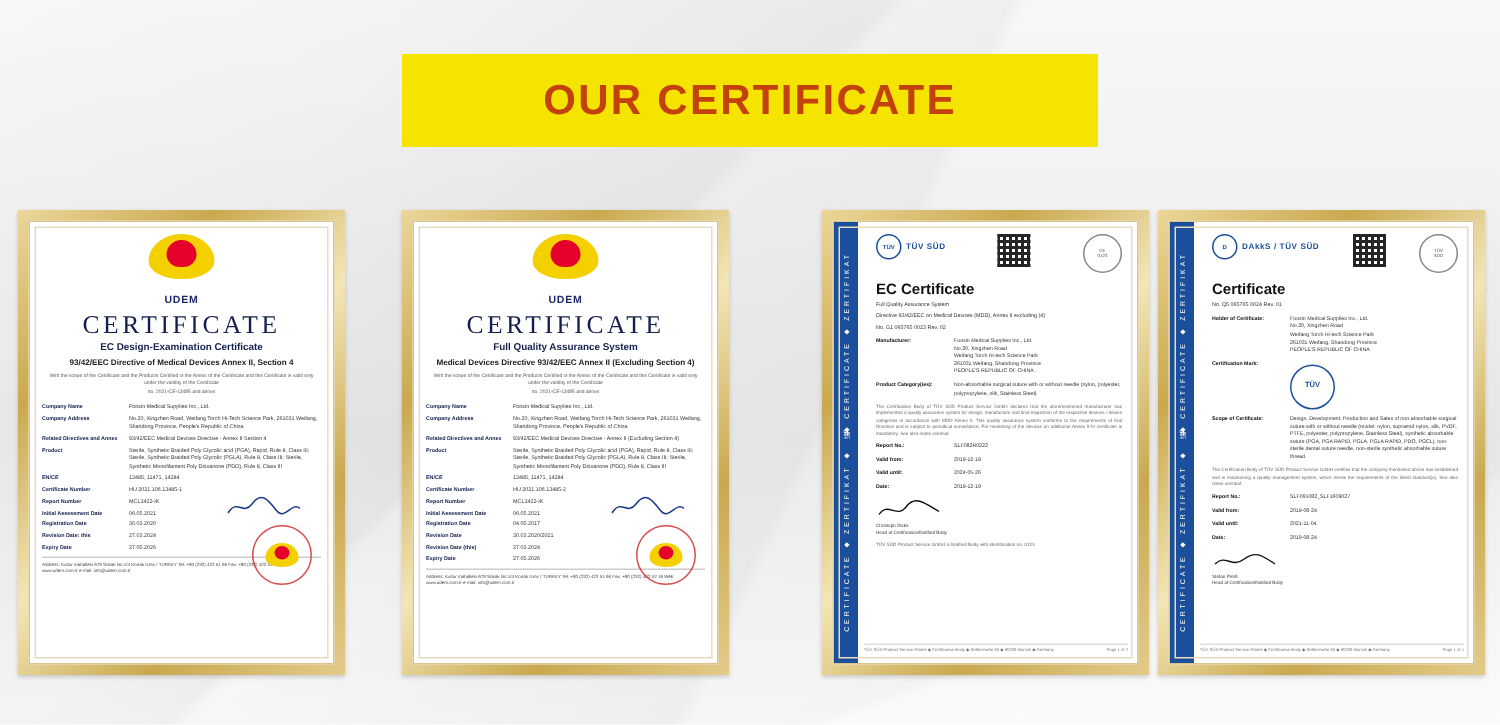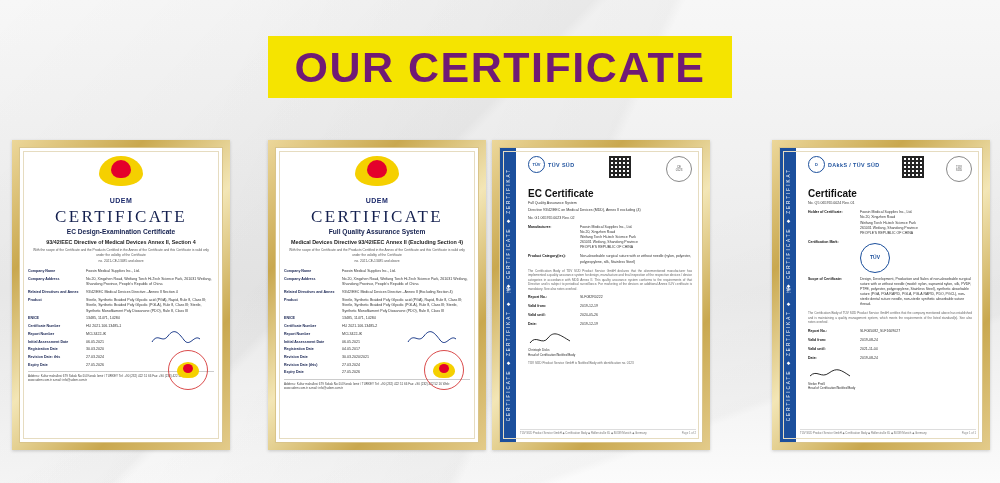--- a/index.html
+++ b/index.html
@@ -24,22 +24,22 @@
 
   
   .banner {
     position: absolute;
     left: 268px; top: 36px;
     width: 464px; height: 62px;
     background: #f5e400;
     display: flex; align-items: center; justify-content: center;
   }
   .banner-text {
-    color: #701a75;
-    font-size: 43px;
+    color: #c2410c;
+    font-size: 28px;
     font-weight: bold;
     letter-spacing: 1.5px;
     font-family: "Liberation Sans", sans-serif;
   }
 
   
   .cert {
     position: absolute;
     top: 140px;
     width: 218px;
@@ -60,21 +60,21 @@
     padding: 6px 8px;
   }
   .cert-inner::after{
     content:"";
     position:absolute; left:3px; top:3px; right:3px; bottom:3px;
     border:1px solid #e6dcc0;
     pointer-events:none;
   }
   #cert-1 { left: 12px; }
   #cert-2 { left: 268px; }
-  #cert-3 { left: 492px; }
+  #cert-3 { left: 548px; }
   #cert-4 { left: 772px; }
 
   
   .udem-logo {
     width: 46px; height: 40px;
     margin: 2px auto 0;
     position: relative;
   }
   .udem-shape {
     width: 44px; height: 30px;

